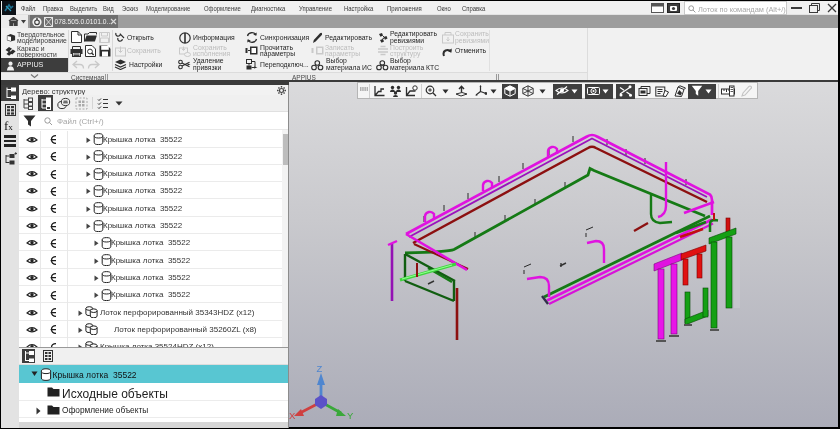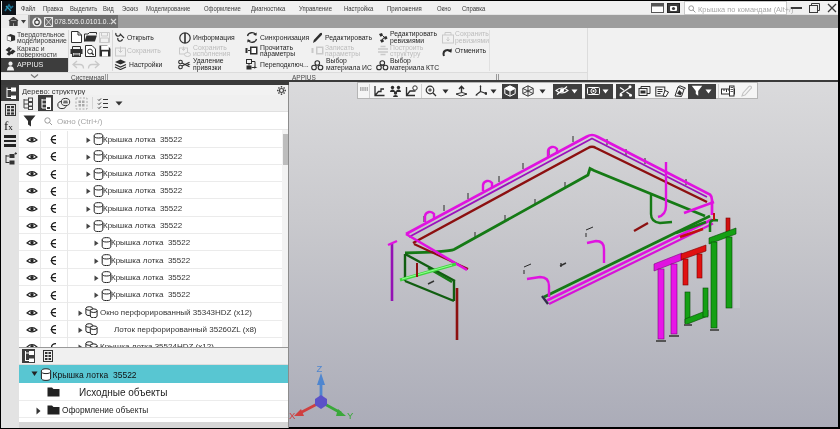--- a/index.html
+++ b/index.html
@@ -69,21 +69,21 @@
     <svg class="abs" style="left:666px;top:2px" width="13" height="10">
         <rect x="0.5" y="0.5" width="12" height="9" fill="#3c3c3c" stroke="#222"></rect>
         <rect x="3" y="3" width="7" height="5" fill="#fff" rx="1"></rect>
         <circle cx="6.5" cy="5.5" r="1.6" fill="#3c3c3c"></circle>
       </svg>
     <div class="abs" style="left:683px;top:0px;width:103px;height:14px;background:#fff;border:1px solid #c8c8c8">
       <svg class="abs" style="left:3px;top:3px" width="8" height="8">
           <circle cx="3.2" cy="3.2" r="2.4" fill="none" stroke="#9a9a9a"></circle>
           <line x1="5" y1="5" x2="7.4" y2="7.4" stroke="#9a9a9a"></line>
         </svg>
-      <span style="position:absolute;left:13px;top:2.5px;font-size:7.4px;color:#a8a8a8;white-space:nowrap">Крышка по командам (Alt+/)</span>
+      <span style="position:absolute;left:13px;top:2.5px;font-size:7.4px;color:#a8a8a8;white-space:nowrap">Лоток по командам (Alt+/)</span>
     </div>
     <span class="abs" style="left:790px;top:6px;width:11px;height:2px;background:#3a3a3a"></span>
     <svg class="abs" style="left:808px;top:2px" width="12" height="10">
         <rect x="0.5" y="2.5" width="8" height="7" fill="none" stroke="#3a3a3a"></rect>
         <path d="M2.5 2.5 v-2 h8 v7 h-2" fill="none" stroke="#3a3a3a"></path>
       </svg>
     <svg class="abs" style="left:826px;top:2px" width="10" height="10">
         <path d="M1 1 L9 9 M9 1 L1 9" stroke="#3a3a3a" stroke-width="1.3"></path>
       </svg>
   </div>
@@ -389,21 +389,21 @@
         </svg>
     </div>
     <div id="tsearch">
       <svg class="abs" style="left:4px;top:3px" width="13" height="12">
           <path d="M0.5 0.5 H12.5 L8 6 V11.5 L5 9.5 V6 Z" fill="#2e2e2e"></path>
         </svg>
       <svg class="abs" style="left:25px;top:5px" width="9" height="9">
           <circle cx="3.5" cy="3.5" r="2.7" fill="none" stroke="#9a9a9a"></circle>
           <line x1="5.5" y1="5.5" x2="8" y2="8" stroke="#9a9a9a"></line>
         </svg>
-      <span class="abs" style="left:38px;top:5px;font-size:8px;color:#a6a6a6">Окно (Ctrl+/)</span>
+      <span class="abs" style="left:38px;top:5px;font-size:8px;color:#a6a6a6">Файл (Ctrl+/)</span>
     </div>
     <div id="rows" style="position:absolute;left:0;top:0;width:269px;height:263px;overflow:hidden">
       <div class="trow" style="top:45.5px">
           <svg class="abs" style="left:7px;top:5px" width="13" height="9">
             <path d="M1 4 Q6 -0.6 11 4 Q6 7.8 1 4 Z" fill="none" stroke="#222" stroke-width="1.1"></path>
             <circle cx="6" cy="3.8" r="1.7" fill="#222"></circle>
           </svg>
           <svg class="abs" style="left:26px;top:3.5px" width="13" height="11">
             <path d="M11 1.6 C5 1.6 5 9.4 11 9.4 M5.6 5.5 H11" stroke="#1a1a1a" stroke-width="1.25" fill="none"></path>
           </svg>
@@ -579,21 +579,21 @@
           </svg>
           <svg class="abs" style="left:59px;top:6px" width="5" height="7">
             <path d="M0.5 0.5 L4.5 3.2 L0.5 6 Z" fill="#444"></path>
           </svg>
           <svg class="abs" style="left:66px;top:2.5px" width="13" height="12">
             <path d="M0.9 2.5 V7.8 A3.4 1.8 0 0 0 7.7 7.8 V2.5" fill="#fdfdfd" stroke="#222"></path>
             <ellipse cx="4.3" cy="2.5" rx="3.4" ry="1.8" fill="#fdfdfd" stroke="#222"></ellipse>
             <path d="M5.3 4.7 V10 A3.4 1.8 0 0 0 12.1 10 V4.7" fill="#fdfdfd" stroke="#222"></path>
             <ellipse cx="8.7" cy="4.7" rx="3.4" ry="1.8" fill="#fdfdfd" stroke="#222"></ellipse>
           </svg>
-          <span class="trtxt" style="left:81px">Окно перфорированный 35343HDZ (x12)</span>
+          <span class="trtxt" style="left:81px">Лоток перфорированный 35343HDZ (x12)</span>
         </div>
       <div class="trow" style="top:235.8px">
           <svg class="abs" style="left:7px;top:5px" width="13" height="9">
             <path d="M1 4 Q6 -0.6 11 4 Q6 7.8 1 4 Z" fill="none" stroke="#222" stroke-width="1.1"></path>
             <circle cx="6" cy="3.8" r="1.7" fill="#222"></circle>
           </svg>
           <svg class="abs" style="left:26px;top:3.5px" width="13" height="11">
             <path d="M11 1.6 C5 1.6 5 9.4 11 9.4 M5.6 5.5 H11" stroke="#1a1a1a" stroke-width="1.25" fill="none"></path>
           </svg>
           <svg class="abs" style="left:59px;top:6px" width="5" height="7">
@@ -662,21 +662,21 @@
       <svg class="abs" style="left:20.5px;top:2.5px" width="12" height="13">
           <path d="M1.4 3.2 V10 A4.6 2.4 0 0 0 10.6 10 V3.2" fill="#fff" stroke="#222"></path>
           <ellipse cx="6" cy="3.2" rx="4.6" ry="2.4" fill="#fff" stroke="#222"></ellipse>
         </svg>
       <span class="abs" style="left:33.5px;top:4.5px;font-size:8.5px;color:#111">Крышка лотка&nbsp; 35522</span>
     </div>
     <div class="abs" style="left:0;top:298px;width:269px;height:17.5px;background:#fff;border-bottom:1px solid #ececec">
       <svg class="abs" style="left:28px;top:3px" width="13" height="11">
           <path d="M0.5 10.5 V1.5 H5 L6.5 3 H12.5 V10.5 Z" fill="#222"></path>
         </svg>
-      <span class="abs" style="left:60px;top:4px;font-size:10px;color:#222">Исходные объекты</span>
+      <span class="abs" style="left:43px;top:4px;font-size:12px;color:#222">Исходные объекты</span>
     </div>
     <div class="abs" style="left:0;top:315.5px;width:269px;height:17.5px;background:#fff;border-bottom:1px solid #ececec">
       <svg class="abs" style="left:17px;top:6px" width="5" height="8">
           <path d="M0.5 0.5 L4.5 4 L0.5 7.5 Z" fill="#333"></path>
         </svg>
       <svg class="abs" style="left:28px;top:3px" width="13" height="11">
           <path d="M0.5 10.5 V1.5 H5 L6.5 3 H12.5 V10.5 Z" fill="#222"></path>
         </svg>
       <span class="abs" style="left:43px;top:4px;font-size:8.3px;color:#222">Оформление объекты</span>
     </div>

